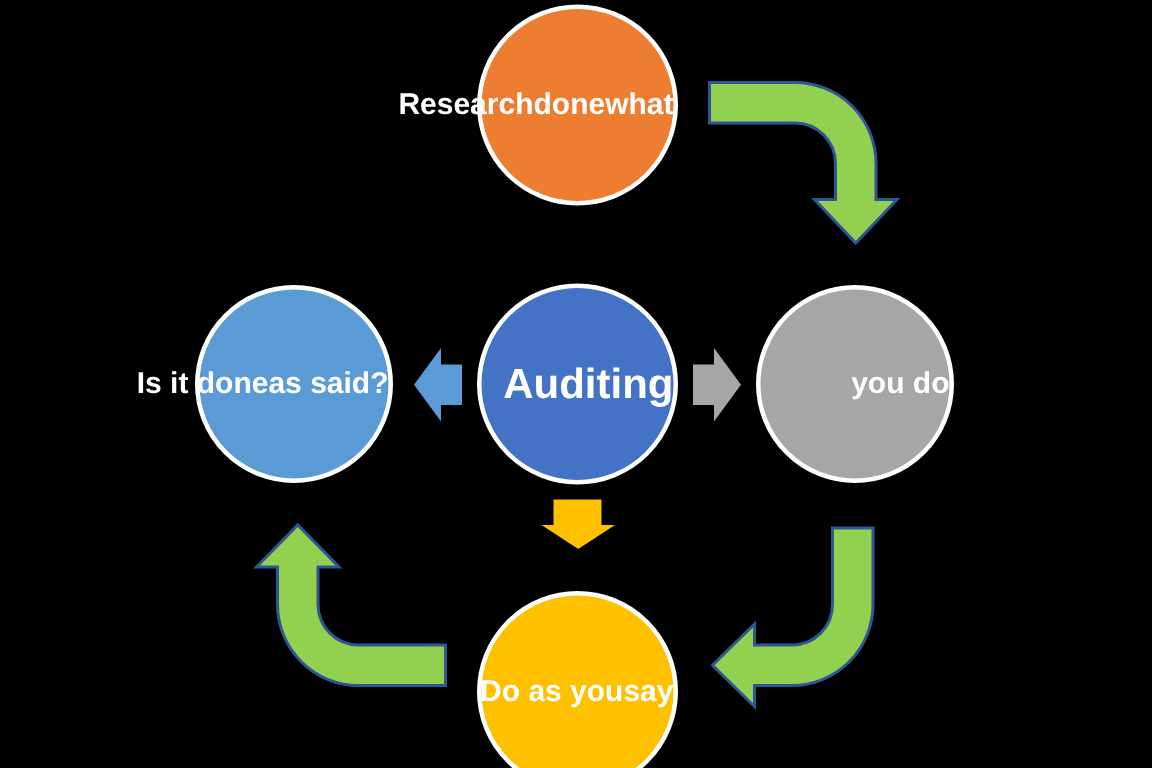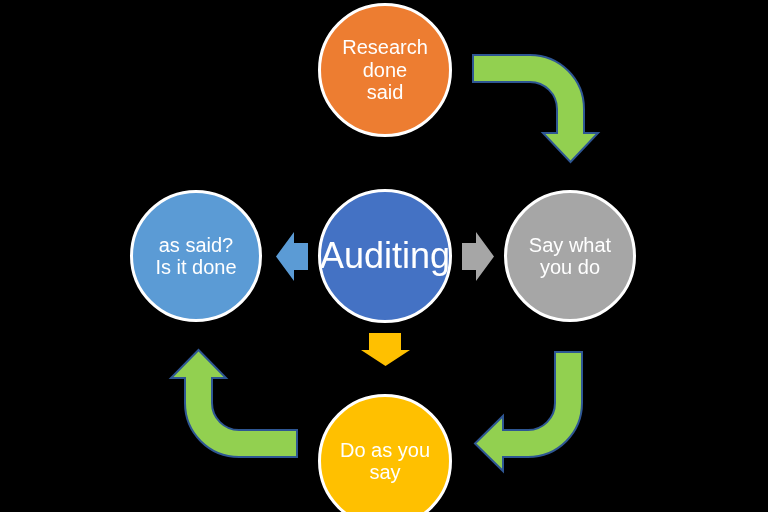--- a/index.html
+++ b/index.html
@@ -15,38 +15,39 @@
     position: absolute; left: 0; top: 0;
     width: 768px; height: 512px;
     pointer-events: none;
   }
   .node {
     position: absolute;
     border-radius: 50%;
     border: 3px solid #ffffff;
     box-sizing: border-box;
     display: flex;
-    flex-direction: column;
+    flex-direction: row;
     align-items: center;
-    justify-content: center;
+    justify-content: flex-end;
     text-align: center;
     color: #ffffff;
+    font-weight: bold;
   }
   .node .line {
     display: block;
     font-size: 20px;
     line-height: 1.12;
     white-space: nowrap;
   }
   .node-research { left: 318px; top: 3px;   width: 134px; height: 134px; }
   .node-auditing { left: 318px; top: 189px; width: 134px; height: 134px; }
   .node-say      { left: 504px; top: 190px; width: 132px; height: 132px; }
   .node-check    { left: 130px; top: 190px; width: 132px; height: 132px; }
   .node-do       { left: 318px; top: 394px; width: 134px; height: 134px; }
-  .node-auditing .line { font-size: 36px; }
+  .node-auditing .line { font-size: 28px; }
 </style>
 </head>
 <body style="background-color: rgb(0, 0, 0);">
 
 <div id="stage">
 
   <svg class="connector-layer" viewBox="0 0 768 512">
 
     <path stroke-width="2" d="M473,55 L530,55 A54,54 0 0 1 584,109 L584,133 L598,133 L570.5,162 L543,133 L557,133 L557,109 A27,27 0 0 0 530,82 L473,82 Z" style="fill: rgb(146, 208, 80); stroke: rgb(46, 86, 147);"></path>
 
@@ -57,35 +58,34 @@
     <polygon points="462,243 476,243 476,232 494,256.5 476,281 476,270 462,270" style="fill: rgb(166, 166, 166);"></polygon>
 
     <polygon points="308,243 294,243 294,232 276,256.5 294,281 294,270 308,270" style="fill: rgb(91, 155, 213);"></polygon>
 
     <polygon points="369,333 401,333 401,350 410,350 385.5,366 361,350 369,350" style="fill: rgb(255, 192, 0);"></polygon>
   </svg>
 
   <div class="node node-research" style="background-color: rgb(237, 125, 49); color: rgb(255, 255, 255);">
     <span class="line">Research</span>
     <span class="line">done</span>
-    <span class="line">said</span>
+    <span class="line">what</span>
   </div>
 
   <div class="node node-auditing" style="background-color: rgb(68, 114, 196); color: rgb(255, 255, 255);">
     <span class="line">Auditing</span>
   </div>
 
   <div class="node node-say" style="background-color: rgb(166, 166, 166); color: rgb(255, 255, 255);">
-    <span class="line">Say what</span>
     <span class="line">you do</span>
   </div>
 
   <div class="node node-check" style="background-color: rgb(91, 155, 213); color: rgb(255, 255, 255);">
+    <span class="line">Is it done</span>
     <span class="line">as said?</span>
-    <span class="line">Is it done</span>
   </div>
 
   <div class="node node-do" style="background-color: rgb(255, 192, 0); color: rgb(255, 255, 255);">
     <span class="line">Do as you</span>
     <span class="line">say</span>
   </div>
 
 </div>
 
 </body></html>

